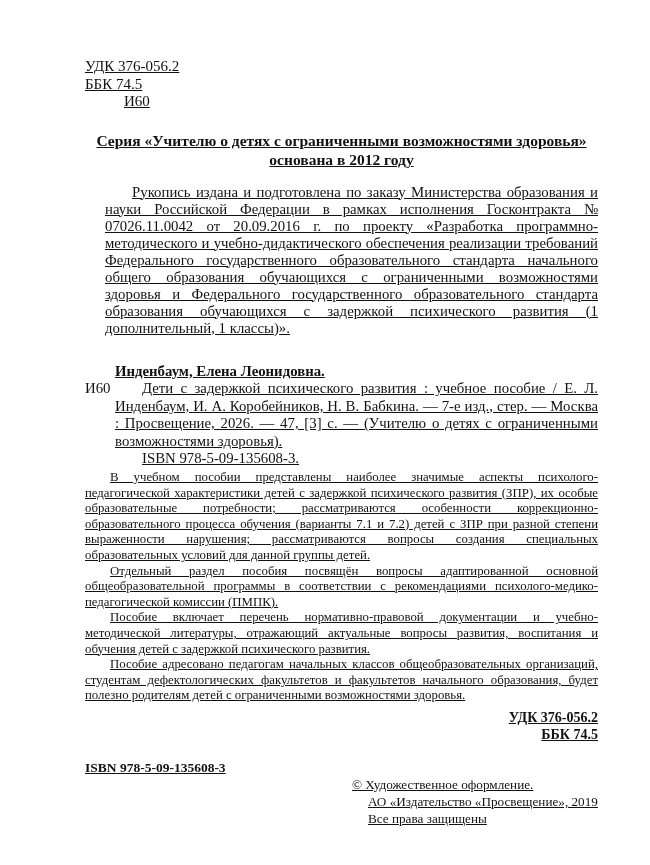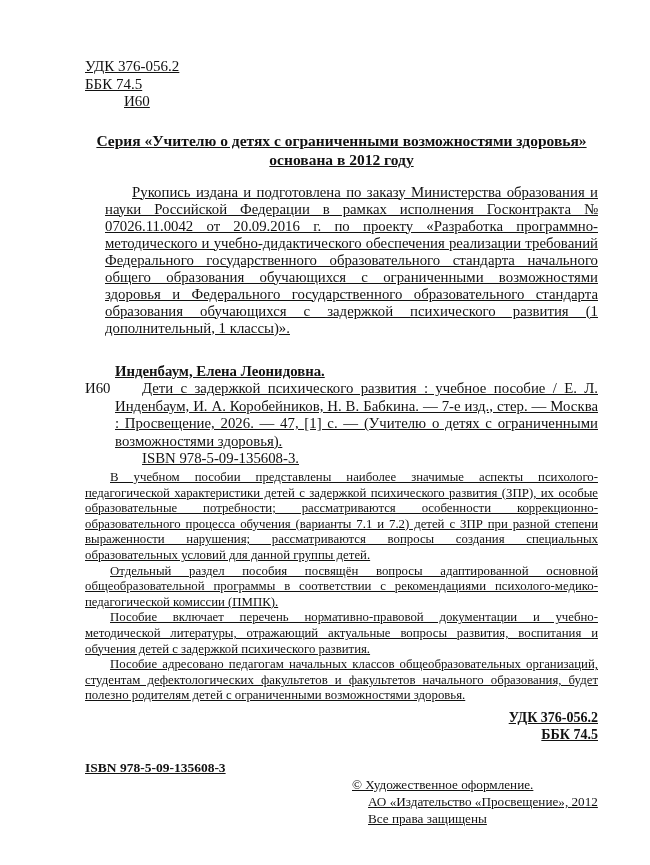--- a/index.html
+++ b/index.html
@@ -106,39 +106,39 @@
   </div>
 
   <div class="series">Серия «Учителю о детях с ограниченными возможностями здоровья» основана в 2012 году</div>
 
   <p class="manuscript">Рукопись издана и подготовлена по заказу Министерства образования и науки Российской Федерации в рамках исполнения Госконтракта № 07026.11.0042 от 20.09.2016 г. по проекту «Разработка программно-методического и учебно-дидактического обеспечения реализации требований Федерального государственного образовательного стандарта начального общего образования обучающихся с ограниченными возможностями здоровья и Федерального государственного образовательного стандарта образования обучающихся с задержкой психического развития (1 дополнительный, 1 классы)».</p>
 
   <div class="author">Инденбаум, Елена Леонидовна.</div>
 
   <div class="catalog">
     <span class="catalog-index">И60</span>
-    <span>Дети с задержкой психического развития : учебное пособие / Е. Л. Инденбаум, И. А. Коробейников, Н. В. Бабкина. — 7-е изд., стер. — Москва : Просвещение, 2026. — 47, [1] с. — (Учителю о детях с ограниченными возможностями здоровья).</span>
+    <span>Дети с задержкой психического развития : учебное пособие / Е. Л. Инденбаум, И. А. Коробейников, Н. В. Бабкина. — 7-е изд., стер. — Москва : Просвещение, 2026. — 47, [3] с. — (Учителю о детях с ограниченными возможностями здоровья).</span>
   </div>
 
   <div class="catalog-isbn">ISBN 978-5-09-135608-3.</div>
 
   <div class="annotation">
     <p>В учебном пособии представлены наиболее значимые аспекты психолого-педагогической характеристики детей с задержкой психического развития (ЗПР), их особые образовательные потребности; рассматриваются особенности коррекционно-образовательного процесса обучения (варианты 7.1 и 7.2) детей с ЗПР при разной степени выраженности нарушения; рассматриваются вопросы создания специальных образовательных условий для данной группы детей.</p>
     <p>Отдельный раздел пособия посвящён вопросы адаптированной основной общеобразовательной программы в соответствии с рекомендациями психолого-медико-педагогической комиссии (ПМПК).</p>
     <p>Пособие включает перечень нормативно-правовой документации и учебно-методической литературы, отражающий актуальные вопросы развития, воспитания и обучения детей с задержкой психического развития.</p>
     <p>Пособие адресовано педагогам начальных классов общеобразовательных организаций, студентам дефектологических факультетов и факультетов начального образования, будет полезно родителям детей с ограниченными возможностями здоровья.</p>
   </div>
 
   <div class="bottom-codes">
     <div>УДК 376-056.2</div>
     <div>ББК 74.5</div>
   </div>
 
   <div class="footer">
     <div class="footer-isbn">ISBN 978-5-09-135608-3</div>
     <div class="copyright">
       <div>© Художественное оформление.</div>
-      <div class="cr-indent">АО «Издательство «Просвещение», 2012</div>
+      <div class="cr-indent">АО «Издательство «Просвещение», 2019</div>
       <div class="cr-indent">Все права защищены</div>
     </div>
   </div>
 
 </div>
 
 </body></html>

